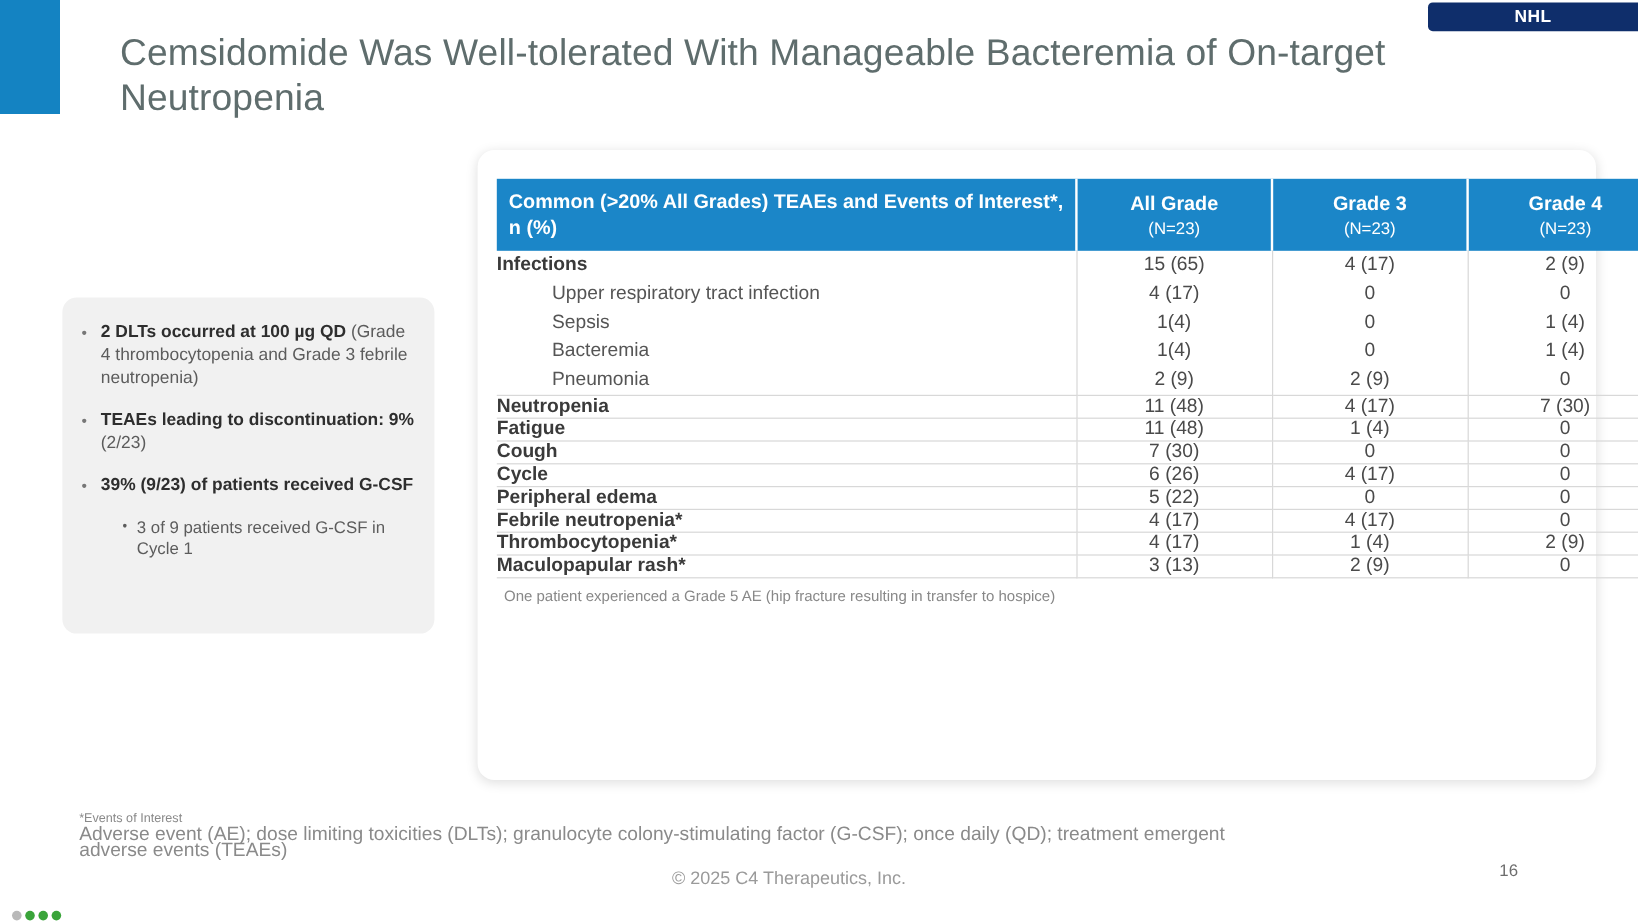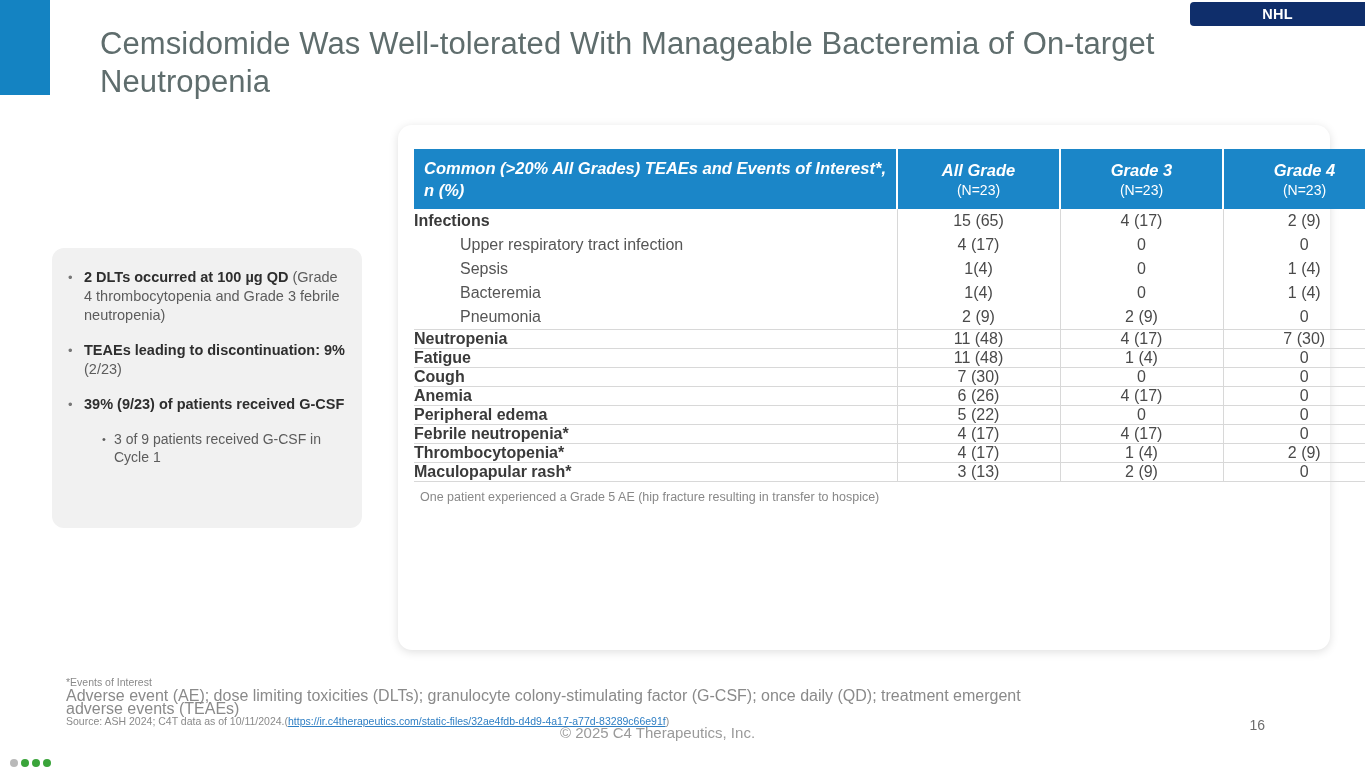--- a/index.html
+++ b/index.html
@@ -78,21 +78,21 @@
   }
   table.teae th{
     background:#1b86c8;
     color:#ffffff;
     font-weight:bold;
     padding:8px 10px;
     vertical-align:middle;
     border-right:2px solid #ffffff;
   }
   table.teae th:last-child{border-right:none;}
-  .th-main{font-size:16.5px;line-height:22px;font-style:italic;}
+  .th-main{font-size:16.5px;line-height:22px;}
   .th-sub{font-size:14px;font-weight:400;line-height:18px;}
   th.col-label{text-align:left;width:462px;}
   th.col-num{text-align:center;width:141px;}
 
   table.teae td{
     border-bottom:1px solid #d8d8d8;
     border-right:1px solid #d8d8d8;
     padding:0;
     vertical-align:middle;
   }
@@ -263,21 +263,21 @@
         <td class="cell-num">1 (4)</td>
         <td class="cell-num">0</td>
       </tr>
       <tr>
         <td class="cell-label">Cough</td>
         <td class="cell-num">7 (30)</td>
         <td class="cell-num">0</td>
         <td class="cell-num">0</td>
       </tr>
       <tr>
-        <td class="cell-label">Anemia</td>
+        <td class="cell-label">Cycle</td>
         <td class="cell-num">6 (26)</td>
         <td class="cell-num">4 (17)</td>
         <td class="cell-num">0</td>
       </tr>
       <tr>
         <td class="cell-label">Peripheral edema</td>
         <td class="cell-num">5 (22)</td>
         <td class="cell-num">0</td>
         <td class="cell-num">0</td>
       </tr>
@@ -301,21 +301,20 @@
       </tr>
 
     </tbody>
   </table>
   <div class="table-note">One patient experienced a Grade 5 AE (hip fracture resulting in transfer to hospice)</div>
 </div>
 
 <div class="footnotes">
   <div class="fn1">*Events of Interest</div>
   <div class="fn2">Adverse event (AE); dose limiting toxicities (DLTs); granulocyte colony-stimulating factor (G-CSF); once daily (QD); treatment emergent adverse events (TEAEs)</div>
-  <div class="fn3"><span>Source: ASH 2024; C4T data as of 10/11/2024.(</span><a class="fn-link" href="#">https://ir.c4therapeutics.com/static-files/32ae4fdb-d4d9-4a17-a77d-83289c66e91f</a><span>)</span></div>
 </div>
 
 <div class="logo">
   <span class="logo-dots">
     <i class="d-gray"></i>
       <i class="d-green"></i>
       <i class="d-green"></i>
       <i class="d-green"></i>
     <i class="d-green"></i>
       <i class="d-blue"></i>

